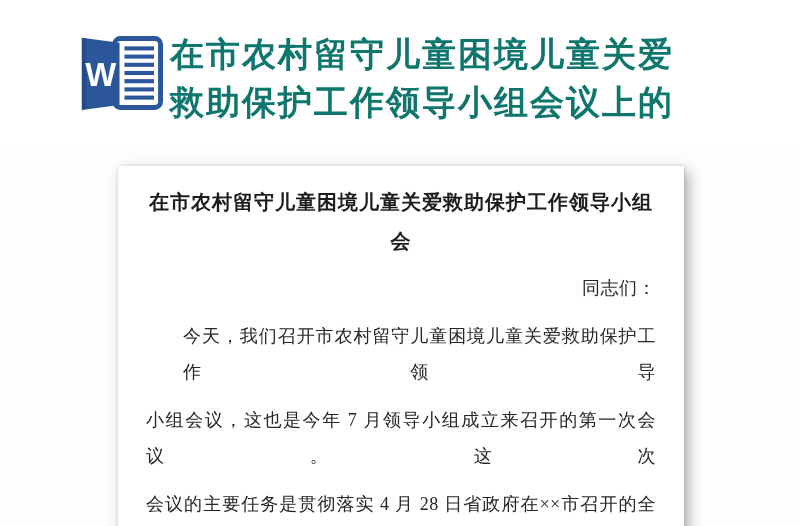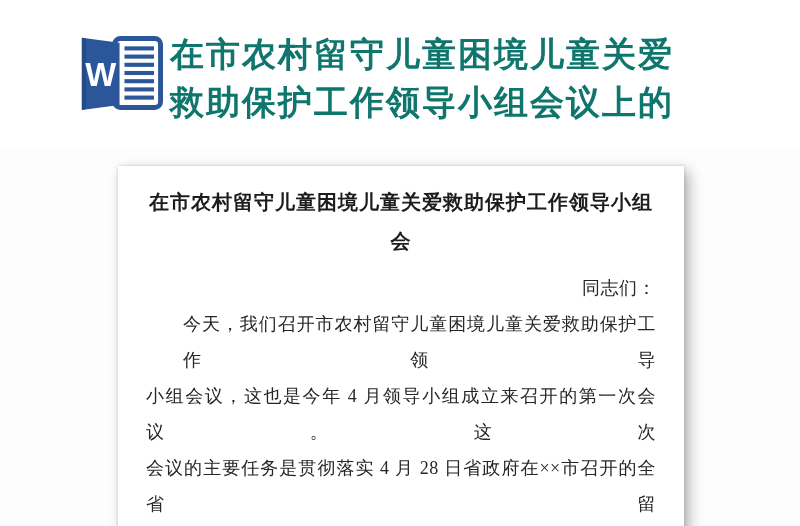--- a/index.html
+++ b/index.html
@@ -76,20 +76,21 @@
     line-height: 36px;
     color: #262626;
   }
   .doc-line {
     text-align: right;
     letter-spacing: 0.5px;
   }
   .doc-line.justify {
     text-align: justify;
     text-align-last: justify;
+    margin-top: 12px;
   }
   .doc-line.indent {
     padding-left: 37px;
   }
 </style>
 </head>
 <body>
 
 <div class="screen">
 
@@ -120,19 +121,19 @@
   </div>
 
   <div class="preview-area">
     <div class="doc-page">
       <div class="doc-title">
           <div class="doc-title-line">在市农村留守儿童困境儿童关爱救助保护工作领导小组会</div>
         </div>
       <div class="doc-body">
           <div class="doc-line indent">同志们：</div>
           <div class="doc-line indent justify">今天，我们召开市农村留守儿童困境儿童关爱救助保护工作领导</div>
-          <div class="doc-line justify">小组会议，这也是今年 4 月领导小组成立来召开的第一次会议。这次</div>
+          <div class="doc-line justify">小组会议，这也是今年 7 月领导小组成立来召开的第一次会议。这次</div>
           <div class="doc-line justify">会议的主要任务是贯彻落实 4 月 28 日省政府在××市召开的全省留</div>
         </div>
     </div>
   </div>
 
 </div>
 
 </body></html>

